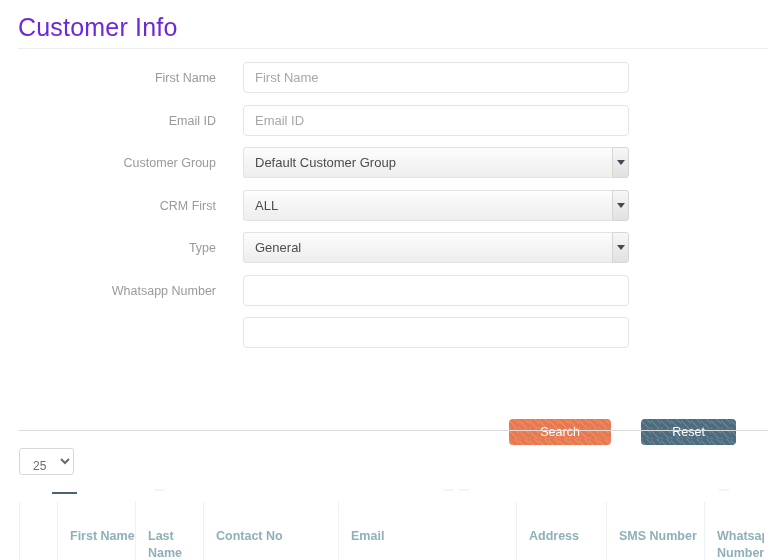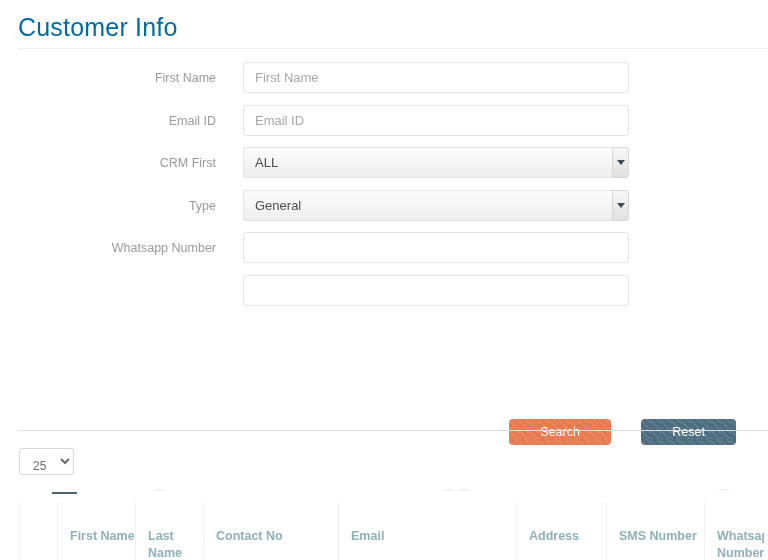--- a/index.html
+++ b/index.html
@@ -21,21 +21,21 @@
     background: #ffffff;
   }
 
   
   .page-title {
     position: absolute;
     left: 18px;
     top: 10px;
     font-size: 25px;
     font-weight: 300;
-    color: #0369a1;
+    color: #6d28d9;
     letter-spacing: 0.2px;
     line-height: 34px;
     white-space: nowrap;
   }
 
   .title-rule {
     position: absolute;
     left: 18px;
     top: 48px;
     width: 750px;
@@ -291,20 +291,31 @@
       </div>
     </div>
 
     <div class="form-row">
       <div class="form-label">Email ID</div>
       <div class="field-wrap">
         <input class="text-input" type="text" placeholder="Email ID" style="">
       </div>
     </div>
 
+    <div class="form-row">
+      <div class="form-label">Customer Group</div>
+      <div class="field-wrap">
+        <div class="select-wrap">
+          <div class="select-face">Default Customer Group</div>
+          <div class="select-btn">
+            <span class="caret"></span>
+          </div>
+        </div>
+      </div>
+    </div>
 
     <div class="form-row">
       <div class="form-label">CRM First</div>
       <div class="field-wrap">
         <div class="select-wrap">
           <div class="select-face">ALL</div>
           <div class="select-btn">
             <span class="caret"></span>
           </div>
         </div>

